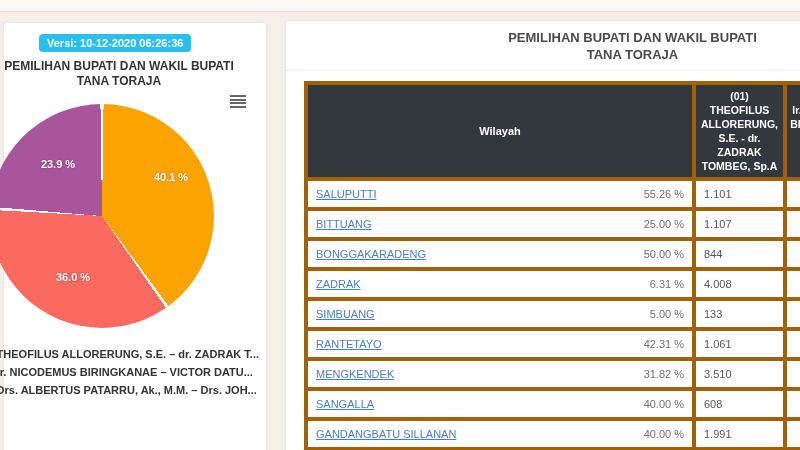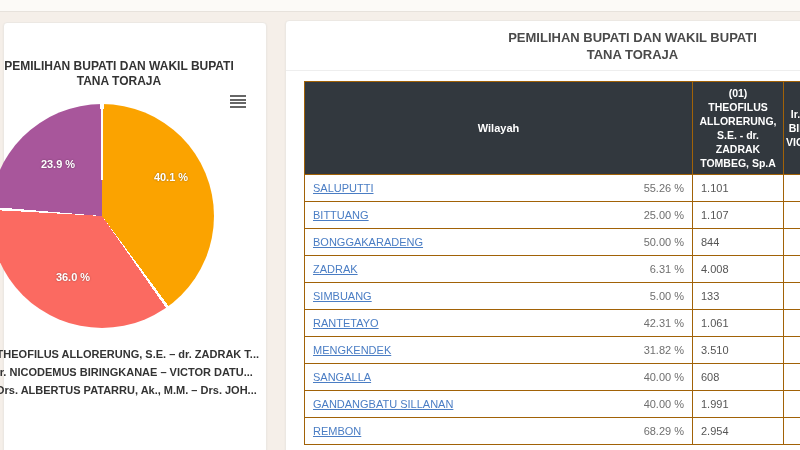--- a/index.html
+++ b/index.html
@@ -41,37 +41,38 @@
 
   
   .right-card { left:285px; top:20px; width:695px; height:440px; }
 
   .rc-header { text-align:center; padding:8px 0 7px 0; border-bottom:1px solid #eee; }
   .rc-title { font-size:13px; font-weight:600; color:#4a4a4a; line-height:17px; }
   .progress-badge { margin-top:5px; font-size:10.5px; padding:3px 9px; }
 
   .table-wrap { margin:10px 18px 0 18px; }
   table { border-collapse:collapse; table-layout:fixed; width:570px; font-size:11px; }
-  th, td { border:1px solid #a16207; }
+  th, td { border:4px solid #a16207; }
   thead th { height:92px; background:#32383e; color:#fff; font-weight:bold;
              font-size:10.5px; line-height:14px; text-align:center; vertical-align:middle;
              white-space:pre-line; padding:4px 2px; }
   thead th.wilayah-th { font-size:11px; }
   tbody td { height:26px; padding:0 8px; color:#555; }
   .cell-flex { display:flex; justify-content:space-between; align-items:center; height:26px; }
   .wlink { color:#4a7dc4; text-decoration:underline; cursor:pointer; font-size:11px; }
   .pct { color:#6f6f6f; font-size:11px; }
   .votes { text-align:left; color:#555; }
 </style>
 </head>
 <body>
 
 <div class="topbar"></div>
 
 <div class="card left-card">
+  <span class="badge versi-badge">Versi: 10-12-2020 06:26:36</span>
 
   <div class="left-title">
     <div>PEMILIHAN BUPATI DAN WAKIL BUPATI</div>
     <div>TANA TORAJA</div>
   </div>
 
   <div class="chart-menu">
     <span></span>
     <span></span>
     <span></span>

